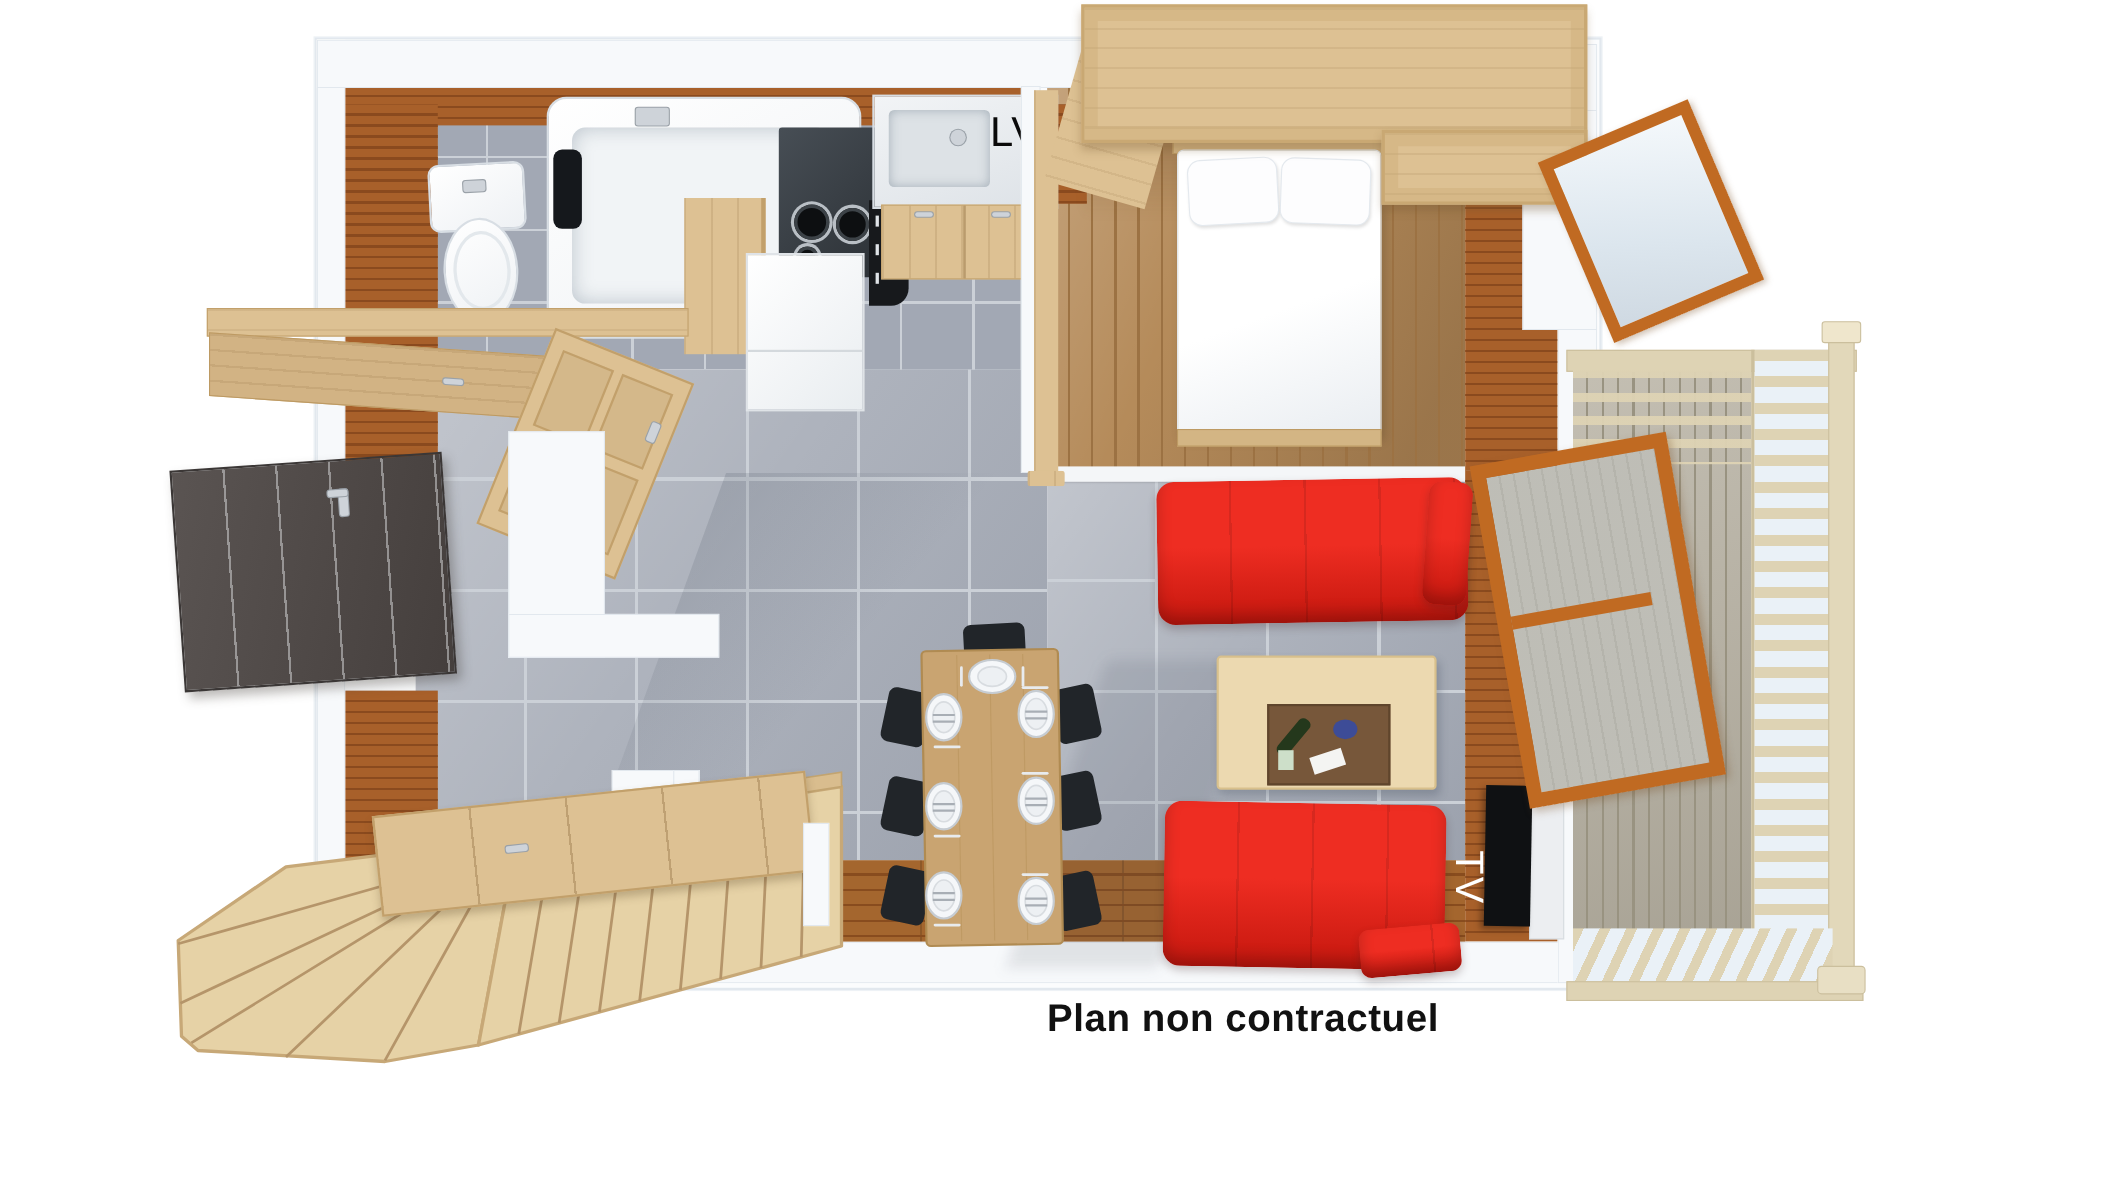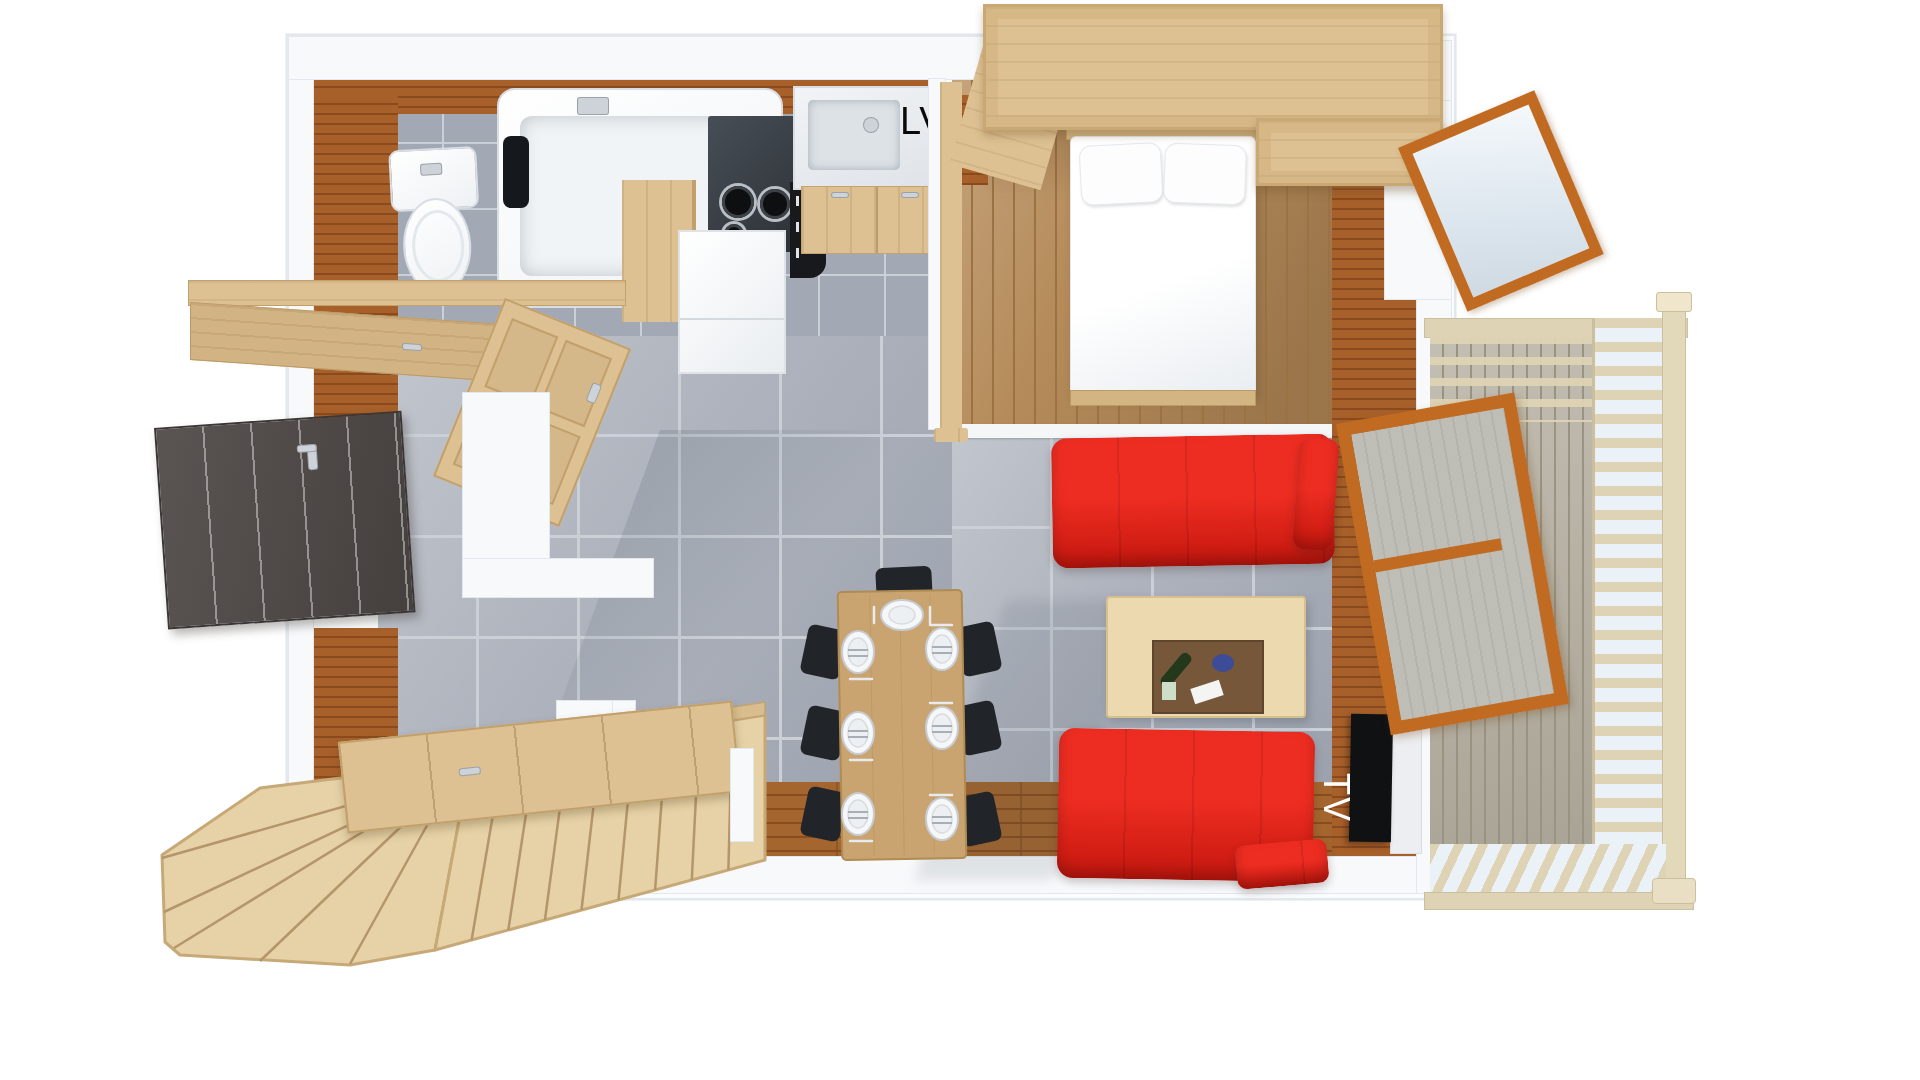--- a/index.html
+++ b/index.html
@@ -268,14 +268,15 @@
 
   <div class="abs woodlight-h" style="left:968px;top:30px;width:95px;height:150px;transform:rotate(16deg);"></div>
   <div class="abs woodlight-h canopy" style="left:983px;top:4px;width:454px;height:120px;"></div>
   <div class="abs woodlight-h canopy" style="left:1256px;top:118px;width:181px;height:62px;"></div>
 
   <div class="abs" style="left:1398px;top:148px;width:126px;height:156px;transform:rotate(-23deg);transform-origin:top left;border:11px solid var(--frame-orange,#c06a22);background:linear-gradient(200deg,#f4f8fb 0%,#dce6ee 60%,#cfd9e2 100%);box-shadow:2px 3px 6px rgba(120,80,40,.35);"></div>
   <div class="abs" style="left:1336px;top:424px;width:155px;height:290px;transform:rotate(-10deg);transform-origin:top left;border:13px solid var(--frame-orange,#c06a22);background-image:linear-gradient(rgba(213,222,229,.35),rgba(213,222,229,.35)),repeating-linear-gradient(90deg,#b2ac9d 0 11px,#a39d8d 11px 13px);box-shadow:3px 4px 8px rgba(120,80,40,.35);">
     <div class="abs" style="left:0;top:128px;width:129px;height:12px;background:var(--frame-orange,#c06a22);"></div>
   </div>
 
+  <div class="abs caption" style="left:760px;top:906px;width:740px;">Plan non contractuel</div>
 
 </div>
 
 </body></html>

